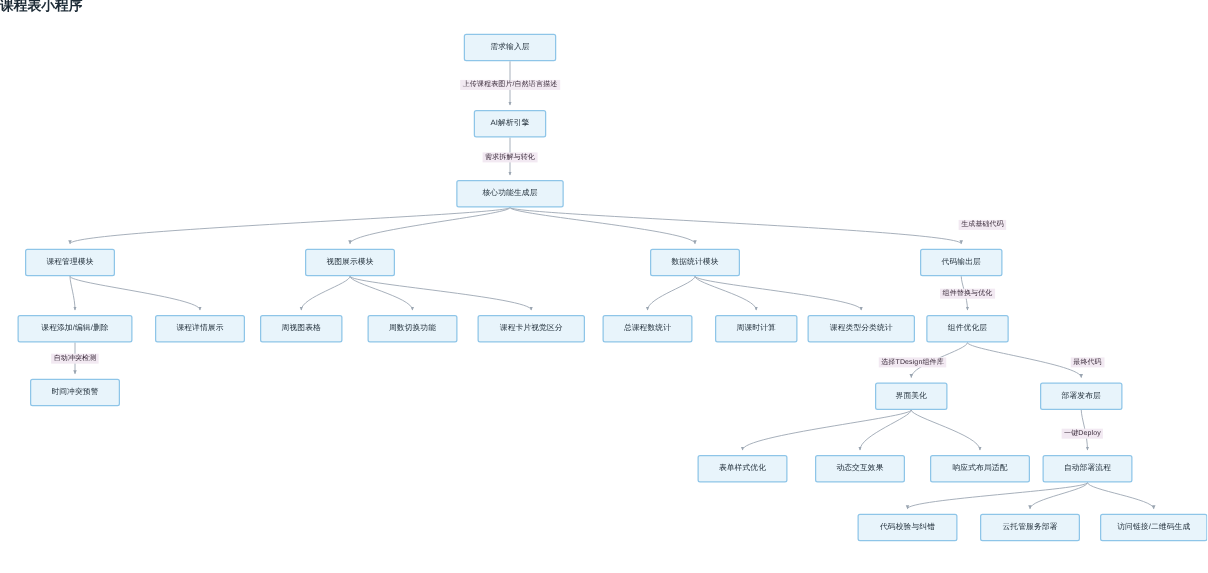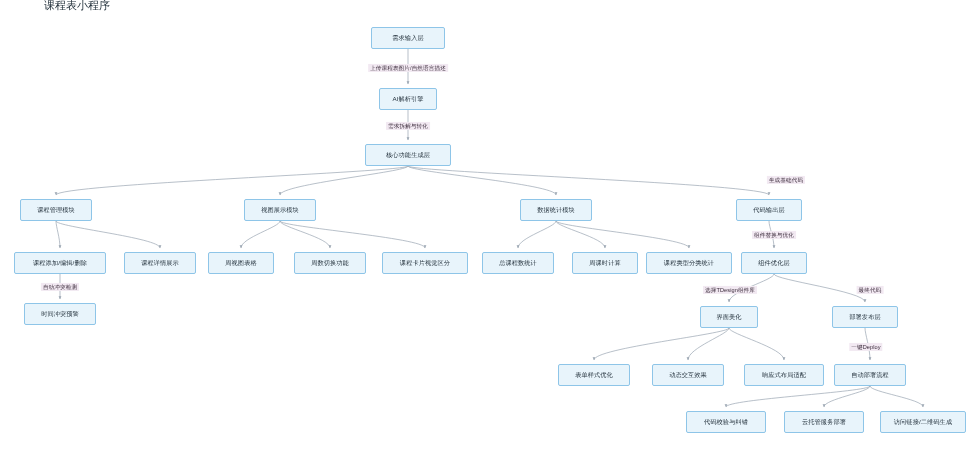--- a/index.html
+++ b/index.html
@@ -56,24 +56,23 @@
   }
   .title-strip {
     position: absolute;
     left: 0;
     top: 0;
     width: 120px;
     height: 12px;
     overflow: hidden;
     color: #1d2b36;
     font-size: 11px;
-    font-weight: 400;
+    font-weight: 700;
     line-height: 11px;
     white-space: nowrap;
-    padding-left: 44px;
   }
 </style>
 </head>
 <body>
 
 <div id="canvas">
   <div class="title-strip">课程表小程序</div>
   <svg id="edge-layer" viewBox="0 0 966 458">
       <defs>
         <marker id="arrow" viewBox="0 0 10 10" refX="8" refY="5" markerWidth="5" markerHeight="5" orient="auto-start-reverse">

